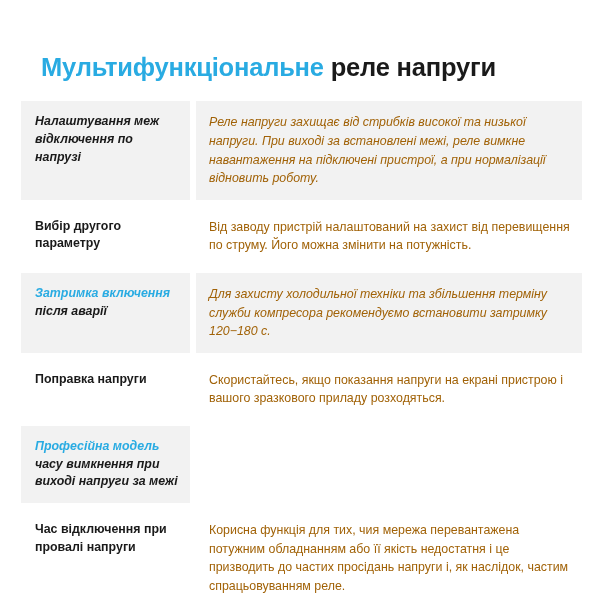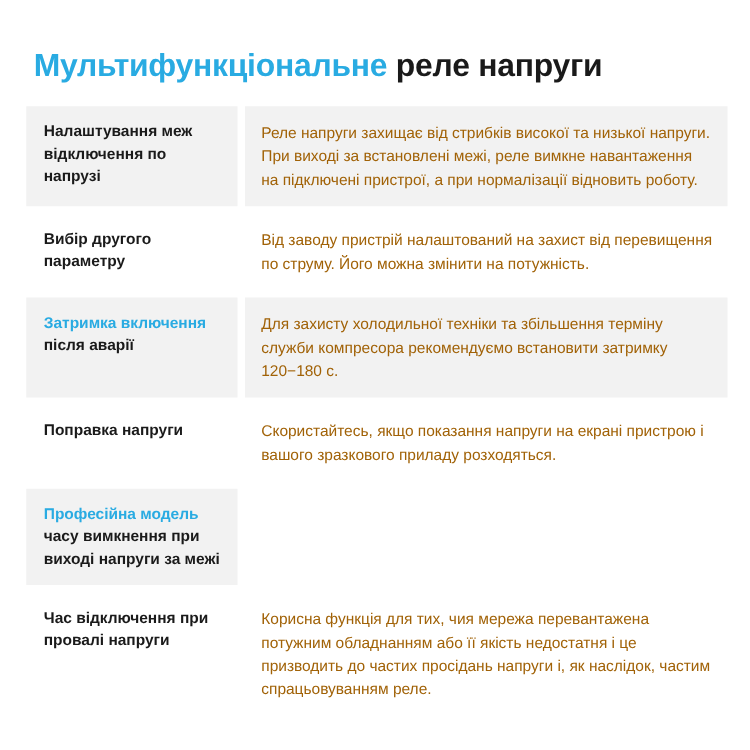--- a/index.html
+++ b/index.html
@@ -17,21 +17,21 @@
 
   .page {
     position: relative;
     width: 600px;
     height: 600px;
     box-sizing: border-box;
   }
 
   
   .heading {
-    margin: 4px;
+    margin: 18px;
     padding: 33px 18px 0 23px;
     font-size: 25.5px;
     line-height: 1.27;
     font-weight: 700;
     color: #1a1a1a;
     letter-spacing: -0.2px;
   }
   .heading .accent {
     color: #29abe2;
   }
@@ -53,20 +53,21 @@
   .spec-row:last-child {
     margin-bottom: 0;
   }
 
   .cell {
     box-sizing: border-box;
     background: transparent;
   }
   .spec-row.shaded .cell {
     background: #f2f2f2;
+    font-style: italic;
   }
 
   .cell-term {
     width: 169px;
     flex: 0 0 169px;
     padding: 12px 10px 12px 14px;
     font-size: 12.4px;
     line-height: 1.42;
     font-weight: 700;
     color: #1a1a1a;

